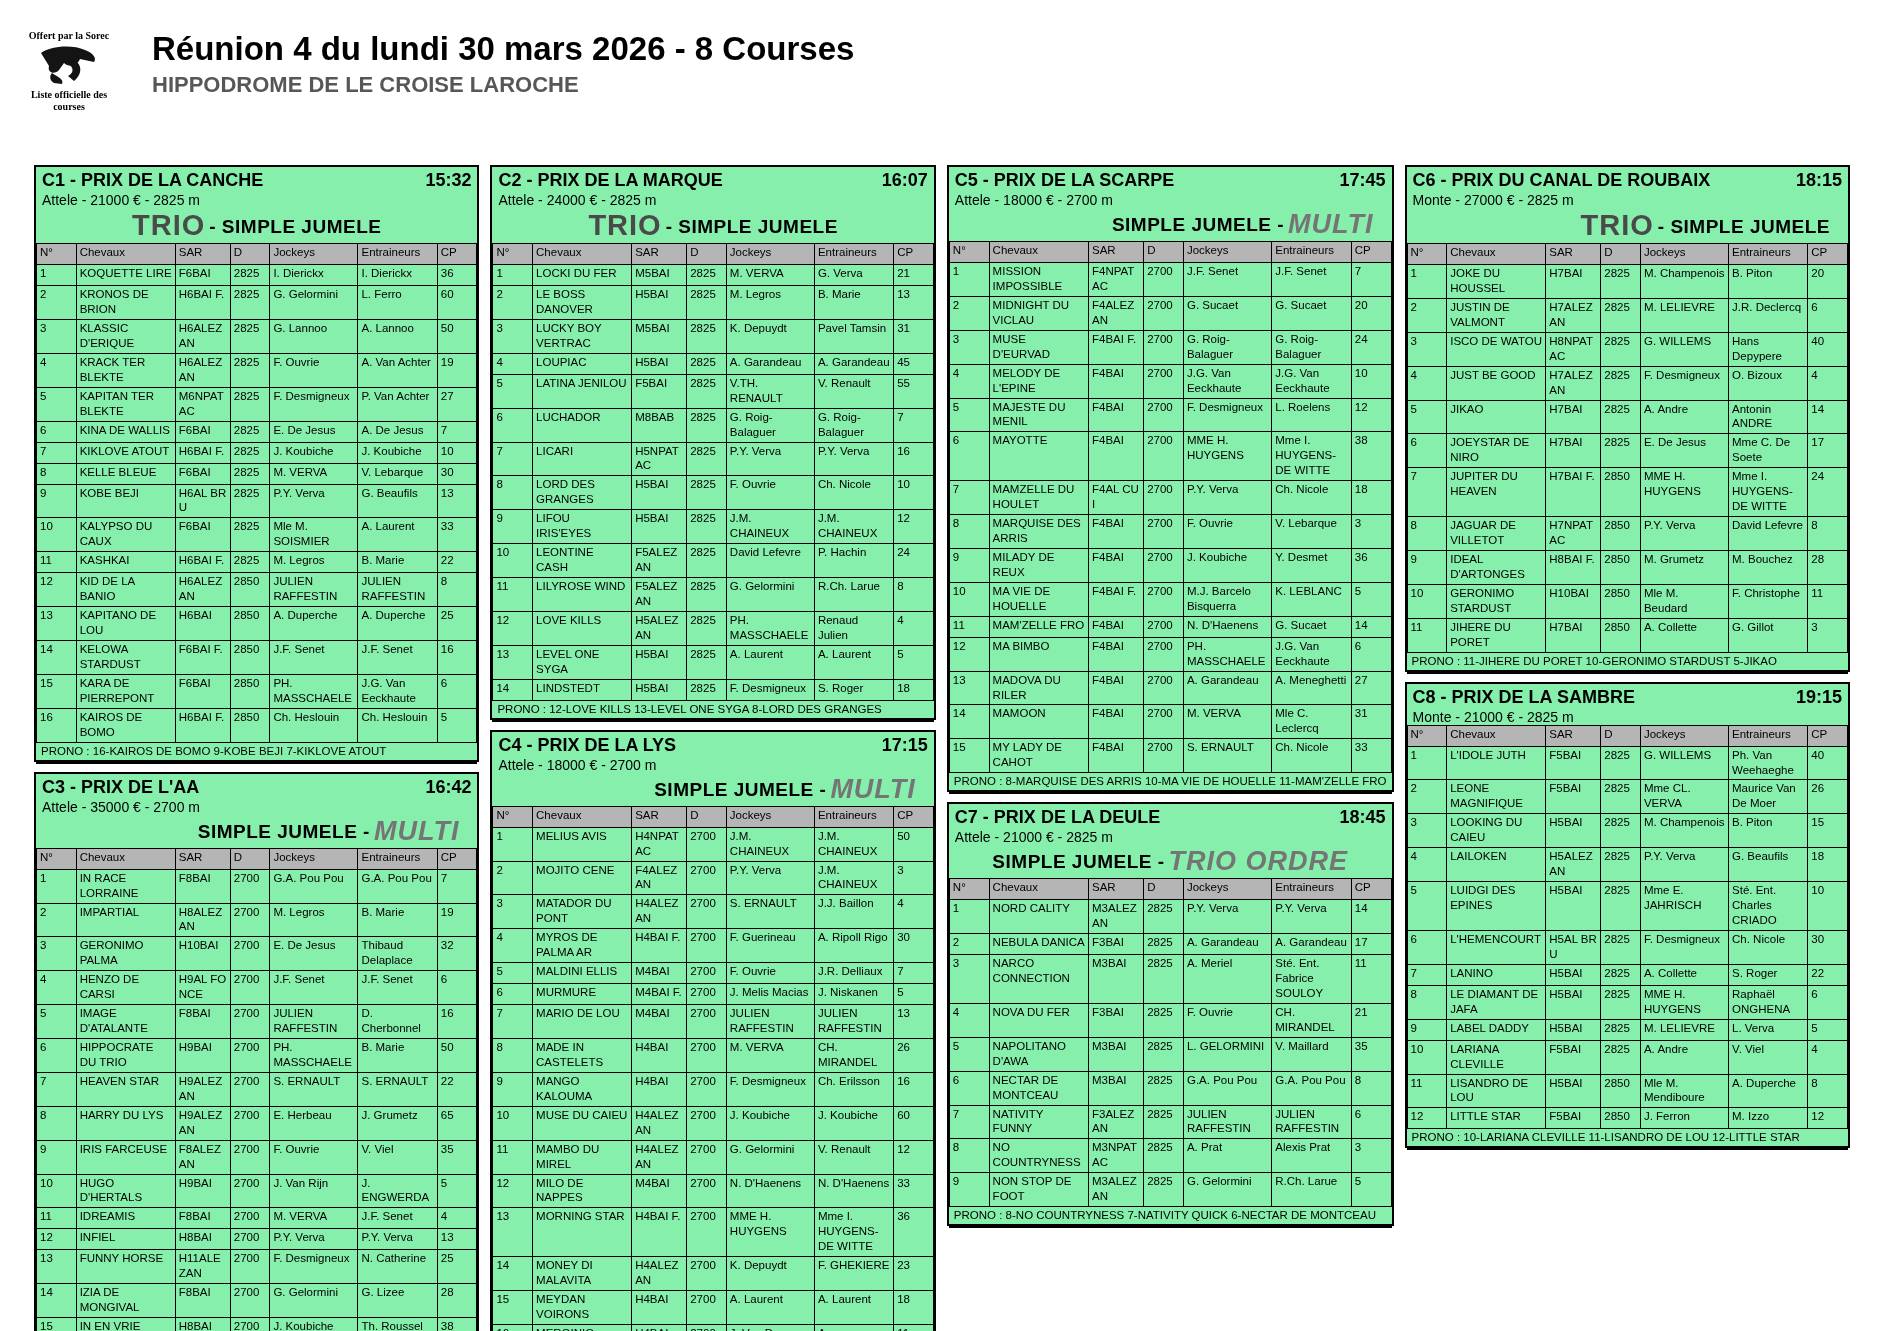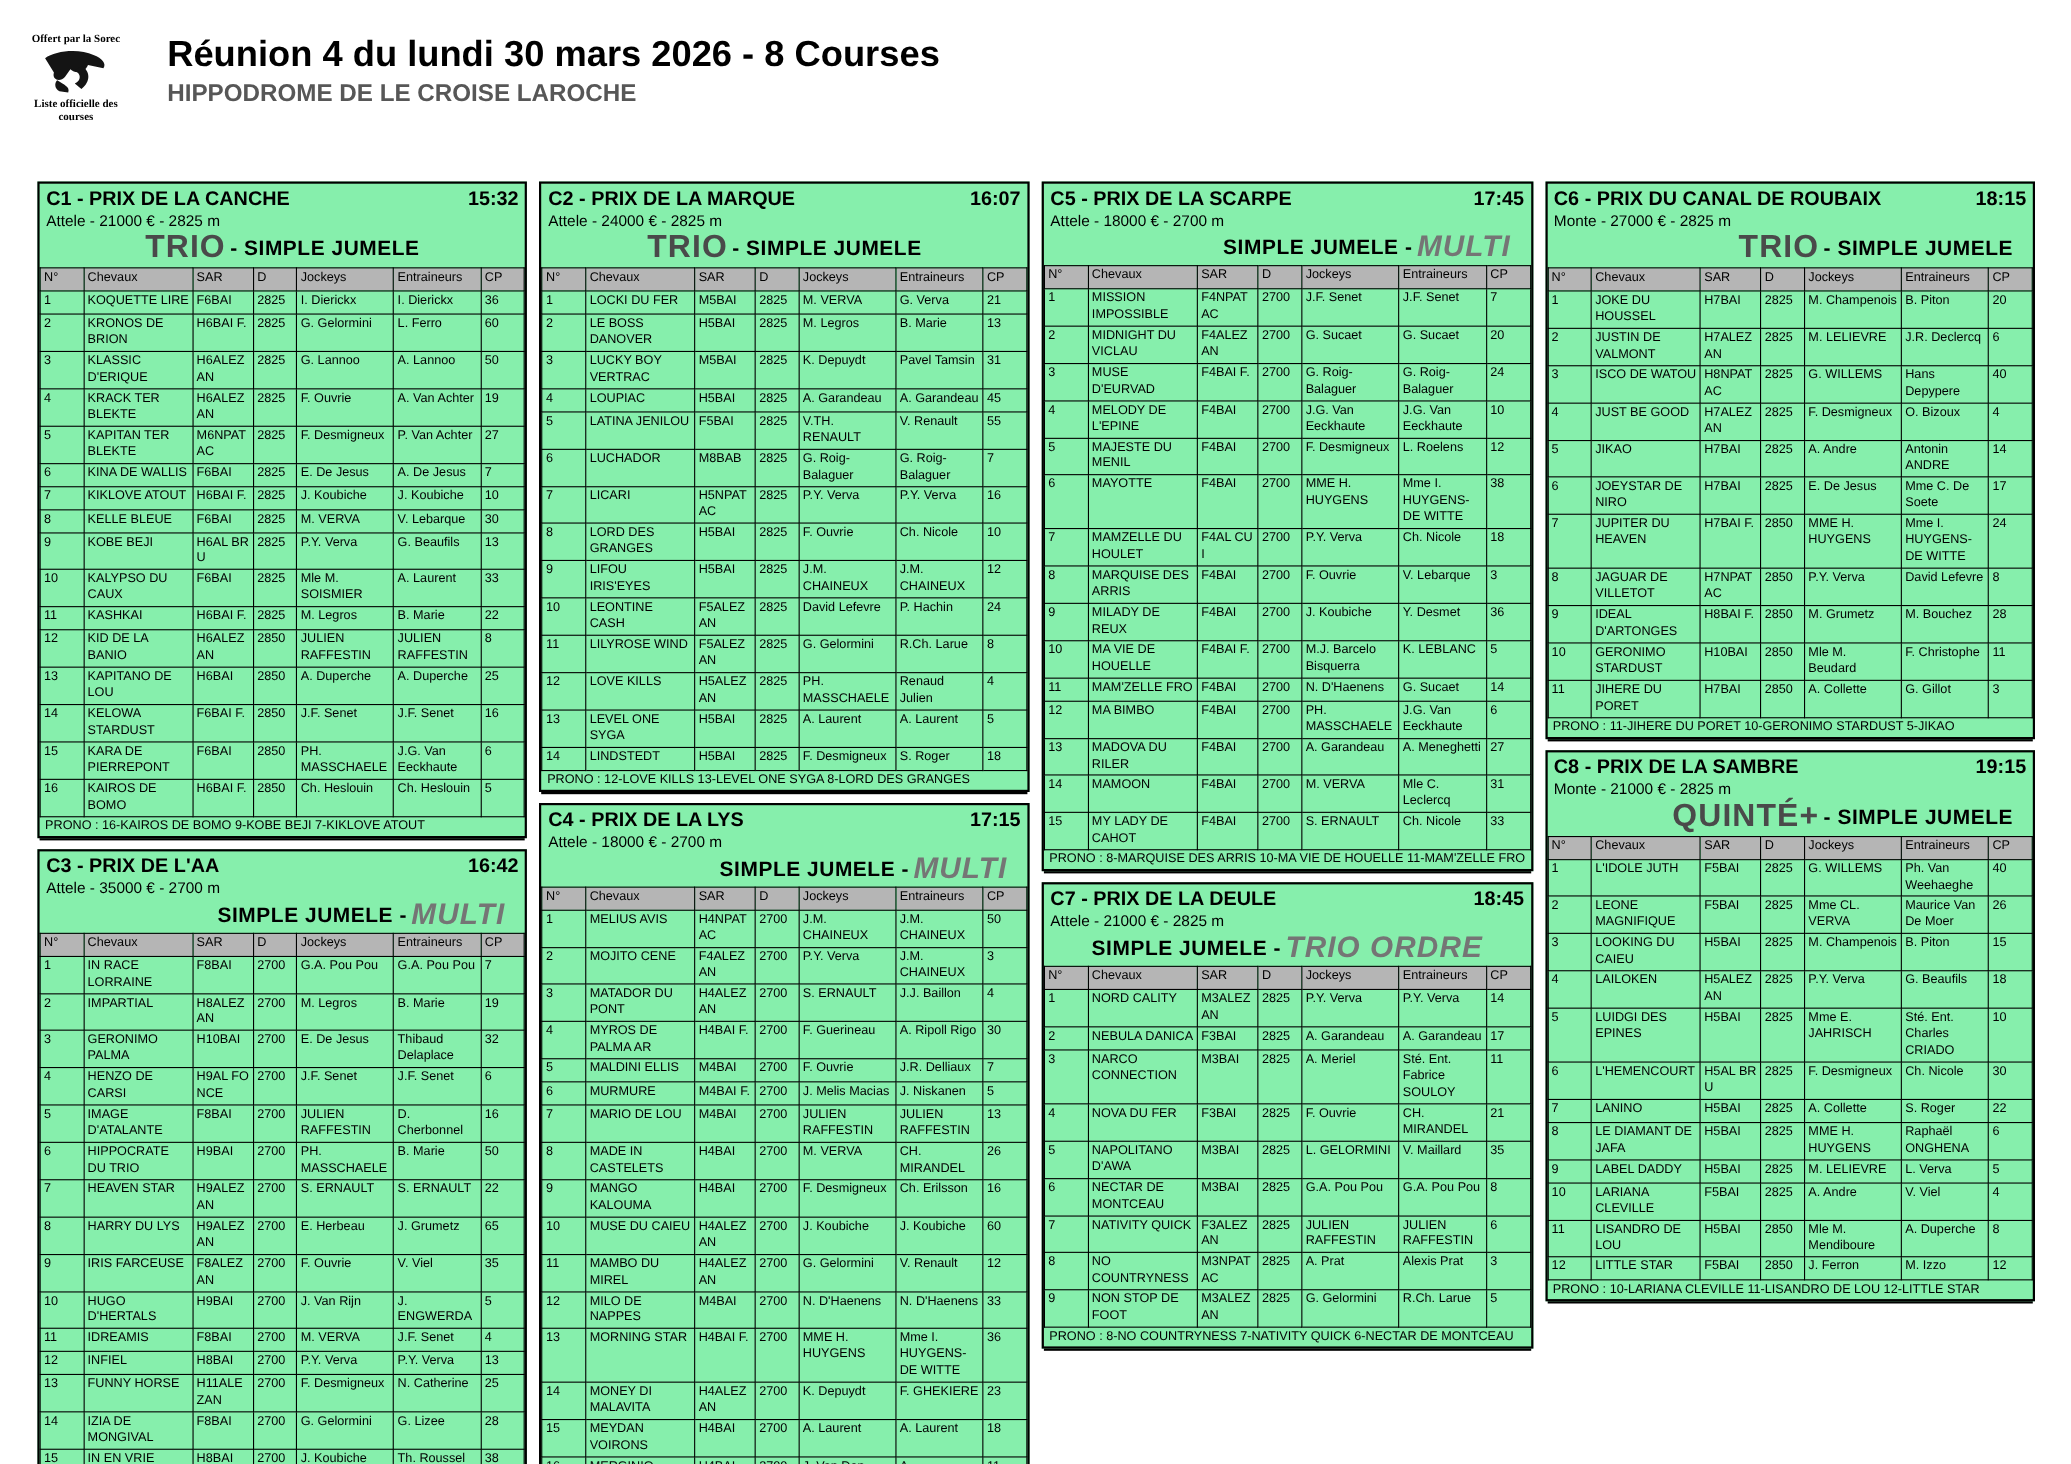--- a/index.html
+++ b/index.html
@@ -1001,21 +1001,21 @@
               <td class="c-num">6</td>
               <td class="c-horse">NECTAR DE MONTCEAU</td>
               <td class="c-sar">M3BAI</td>
               <td class="c-dist">2825</td>
               <td class="c-jockey">G.A. Pou Pou</td>
               <td class="c-trainer">G.A. Pou Pou</td>
               <td class="c-cp">8</td>
             </tr>
             <tr>
               <td class="c-num">7</td>
-              <td class="c-horse">NATIVITY QUICK</td>
+              <td class="c-horse">NATIVITY FUNNY</td>
               <td class="c-sar">F3ALEZAN</td>
               <td class="c-dist">2825</td>
               <td class="c-jockey">JULIEN RAFFESTIN</td>
               <td class="c-trainer">JULIEN RAFFESTIN</td>
               <td class="c-cp">6</td>
             </tr>
             <tr>
               <td class="c-num">8</td>
               <td class="c-horse">NO COUNTRYNESS</td>
               <td class="c-sar">M3NPATAC</td>
@@ -1173,21 +1173,20 @@
         </table>
         <div class="race-prono">PRONO : 11-JIHERE DU PORET 10-GERONIMO STARDUST 5-JIKAO</div>
       </section>
       <section class="race-box">
         <div class="race-head">
           <div class="race-title-row">
             <span class="race-title">C8 - PRIX DE LA SAMBRE</span>
             <span class="race-time">19:15</span>
           </div>
           <div class="race-cond">Monte - 21000 € - 2825 m</div>
-          <div class="race-bets right"><span class="bet-big">QUINTÉ+</span><span class="bet-small">- SIMPLE JUMELE</span></div>
         </div>
         <table class="race-table">
           <colgroup>
             <col style="width: 9%;">
             <col style="width: 22.5%;">
             <col style="width: 12.5%;">
             <col style="width: 9%;">
             <col style="width: 20%;">
             <col style="width: 18%;">
             <col style="width: 9%;">

